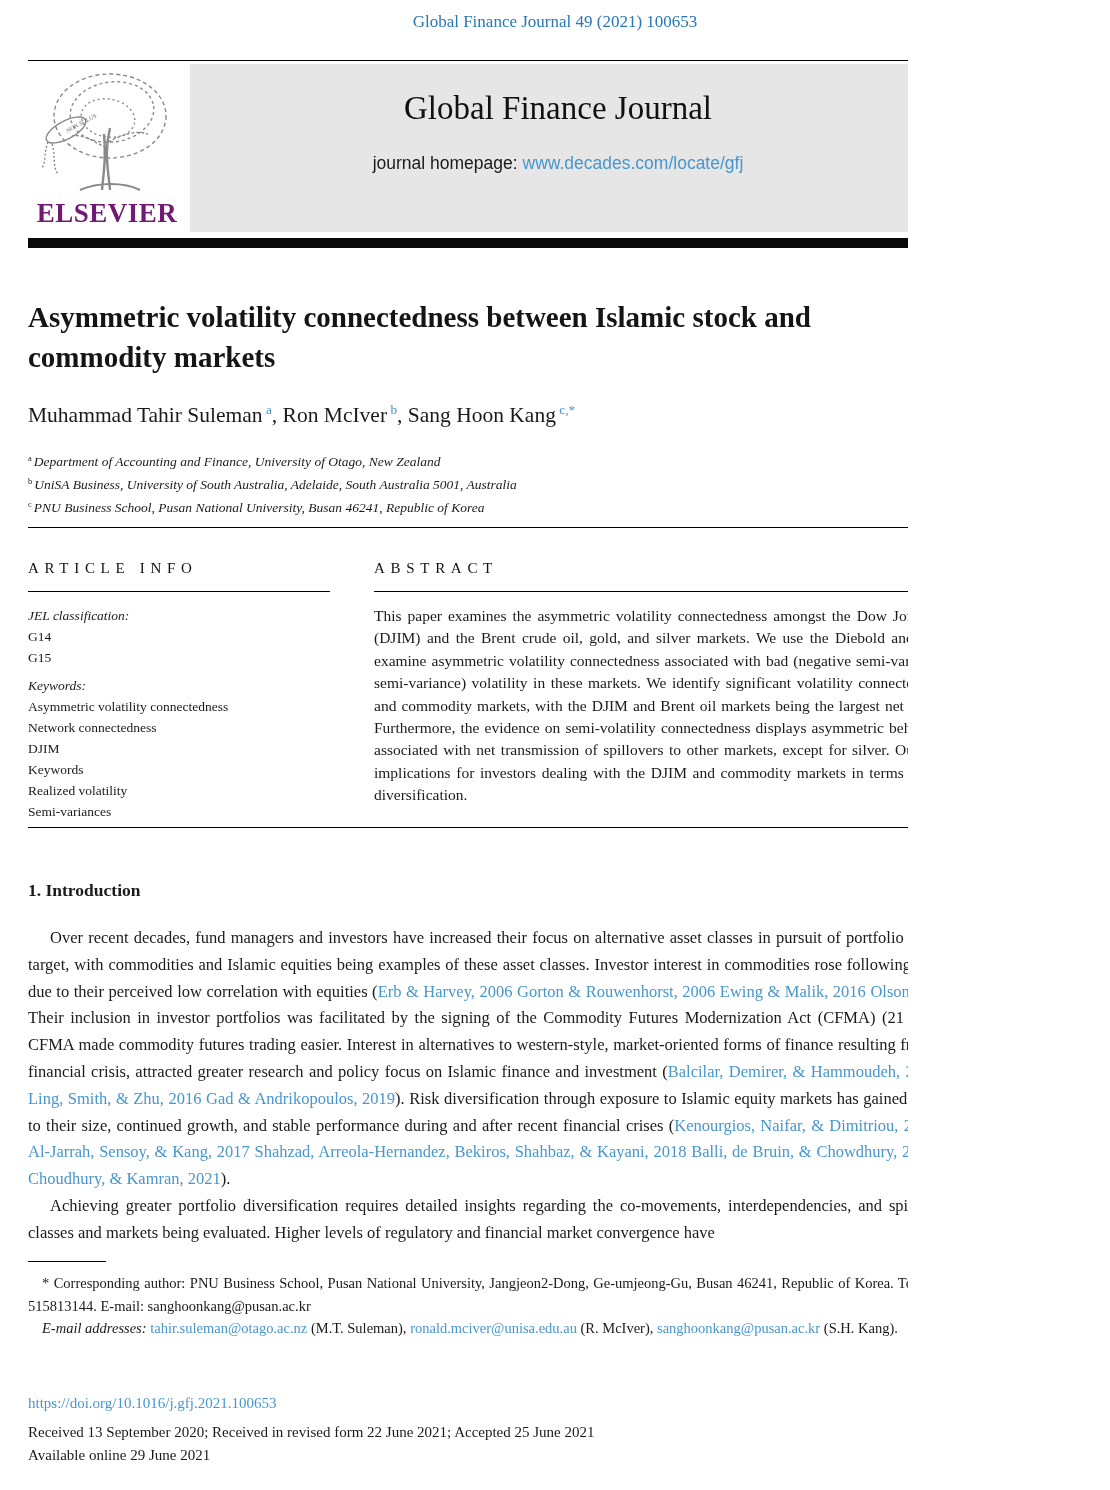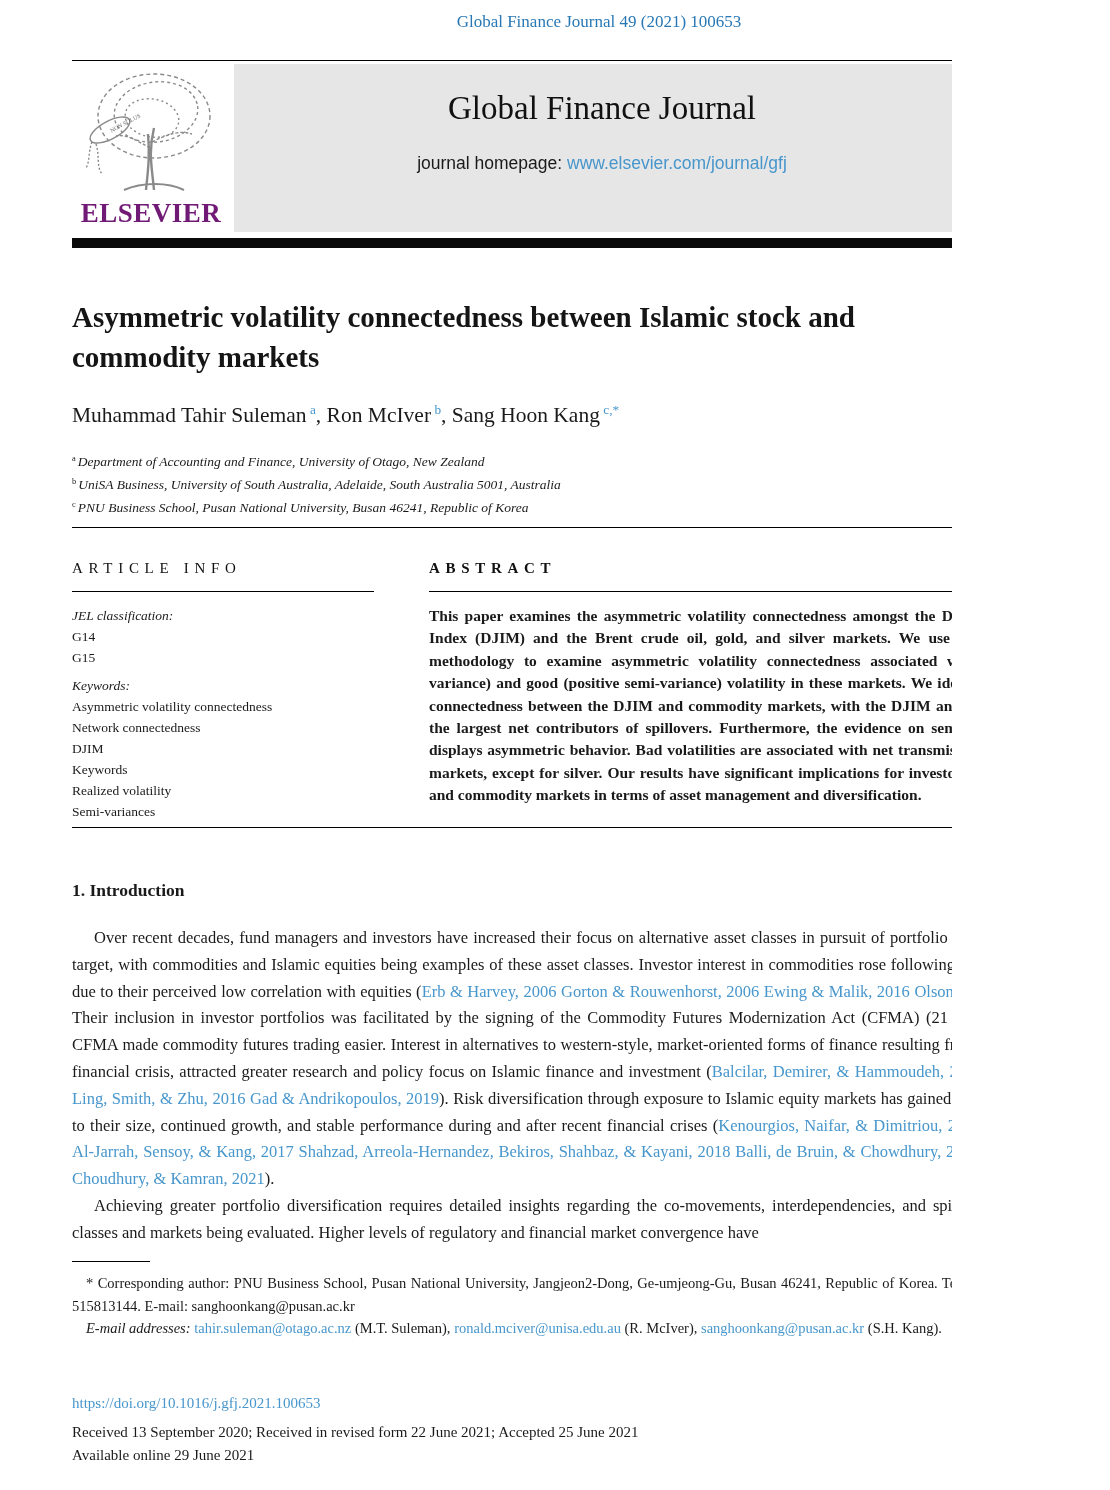--- a/index.html
+++ b/index.html
@@ -1,17 +1,17 @@
 <!DOCTYPE html>
 <html><head>
 <meta charset="utf-8">
 <style>
   html,body{margin:0;padding:0;background:#fff;}
   .page{position:relative;width:908px;height:1490px;background:#fff;overflow:hidden;
-        font-family:"Liberation Serif", serif;color:#1a1a1a;margin-left:44px;}
+        font-family:"Liberation Serif", serif;color:#1a1a1a;}
   .abs{position:absolute;}
 
   
   .journal-ref{left:0;top:12px;width:1110px;text-align:center;font-size:17px;color:#2878b5;}
 
   
   .rule-top{left:28px;top:60px;width:897px;height:1px;background:#000;}
   .elsevier{left:28px;top:64px;width:158px;height:172px;text-align:center;}
   .elsevier svg{display:block;margin:0 auto;}
   .elsevier-word{font-size:27px;font-weight:bold;color:#701a75;letter-spacing:.5px;margin-top:2px;}
@@ -52,21 +52,21 @@
   .rule2{left:28px;top:527px;width:1054px;}
   .rule3{left:28px;top:827px;width:1054px;}
 
   
   .col-head{font-size:15px;letter-spacing:.38em;color:#111;}
   .col-underline{height:1px;background:#000;margin-top:14px;}
   .info-col{left:28px;top:560px;width:302px;}
   .info-body{margin-top:13px;font-size:13.5px;line-height:21px;}
   .info-label{font-style:italic;}
   .info-gap{height:7px;}
-  .abs-col{left:385px;top:560px;width:697px;font-weight:bold;}
+  .abs-col{left:374px;top:560px;width:697px;}
   .abs-body{margin-top:13px;font-size:15.5px;line-height:22.4px;text-align:justify;}
 
   
   .main{left:28px;top:880px;width:1054px;}
   .sec-head{font-size:17.5px;font-weight:bold;}
   .body-p{margin:0;font-size:16.5px;line-height:26.8px;text-align:justify;text-indent:22px;}
   .body-p.first{margin-top:24px;}
 
   
   .fn-rule{left:28px;top:1261px;width:78px;}
@@ -98,21 +98,21 @@
         <ellipse cx="34" cy="66" rx="22" ry="9" transform="rotate(-28 34 66)"></ellipse>
         <path d="M16,78 C12,88 14,98 10,104 M20,80 C24,92 20,102 26,110" stroke-dasharray="2 2"></path>
       </g>
       <text x="34" y="69" font-size="6" fill="#6f6f6f" transform="rotate(-28 34 66)">NON SOLUS</text>
     </svg>
     <div class="elsevier-word">ELSEVIER</div>
   </div>
 
   <div class="abs masthead-box">
     <div class="mh-journal">Global Finance Journal</div>
-    <div class="homepage-line"><span>journal homepage: </span><span class="lnk">www.elsevier.com/journal/gfj</span></div>
+    <div class="homepage-line"><span>journal homepage: </span><span class="lnk">www.decades.com/locate/gfj</span></div>
   </div>
 
   <div class="abs cover">
     <div class="cover-treemark"></div>
     <div class="cover-strip"></div>
     <div class="cover-panel">
       <div class="cover-title">GLOBAL FINANCE JOURNAL</div>
       <div class="cover-list"></div>
     </div>
   </div>

